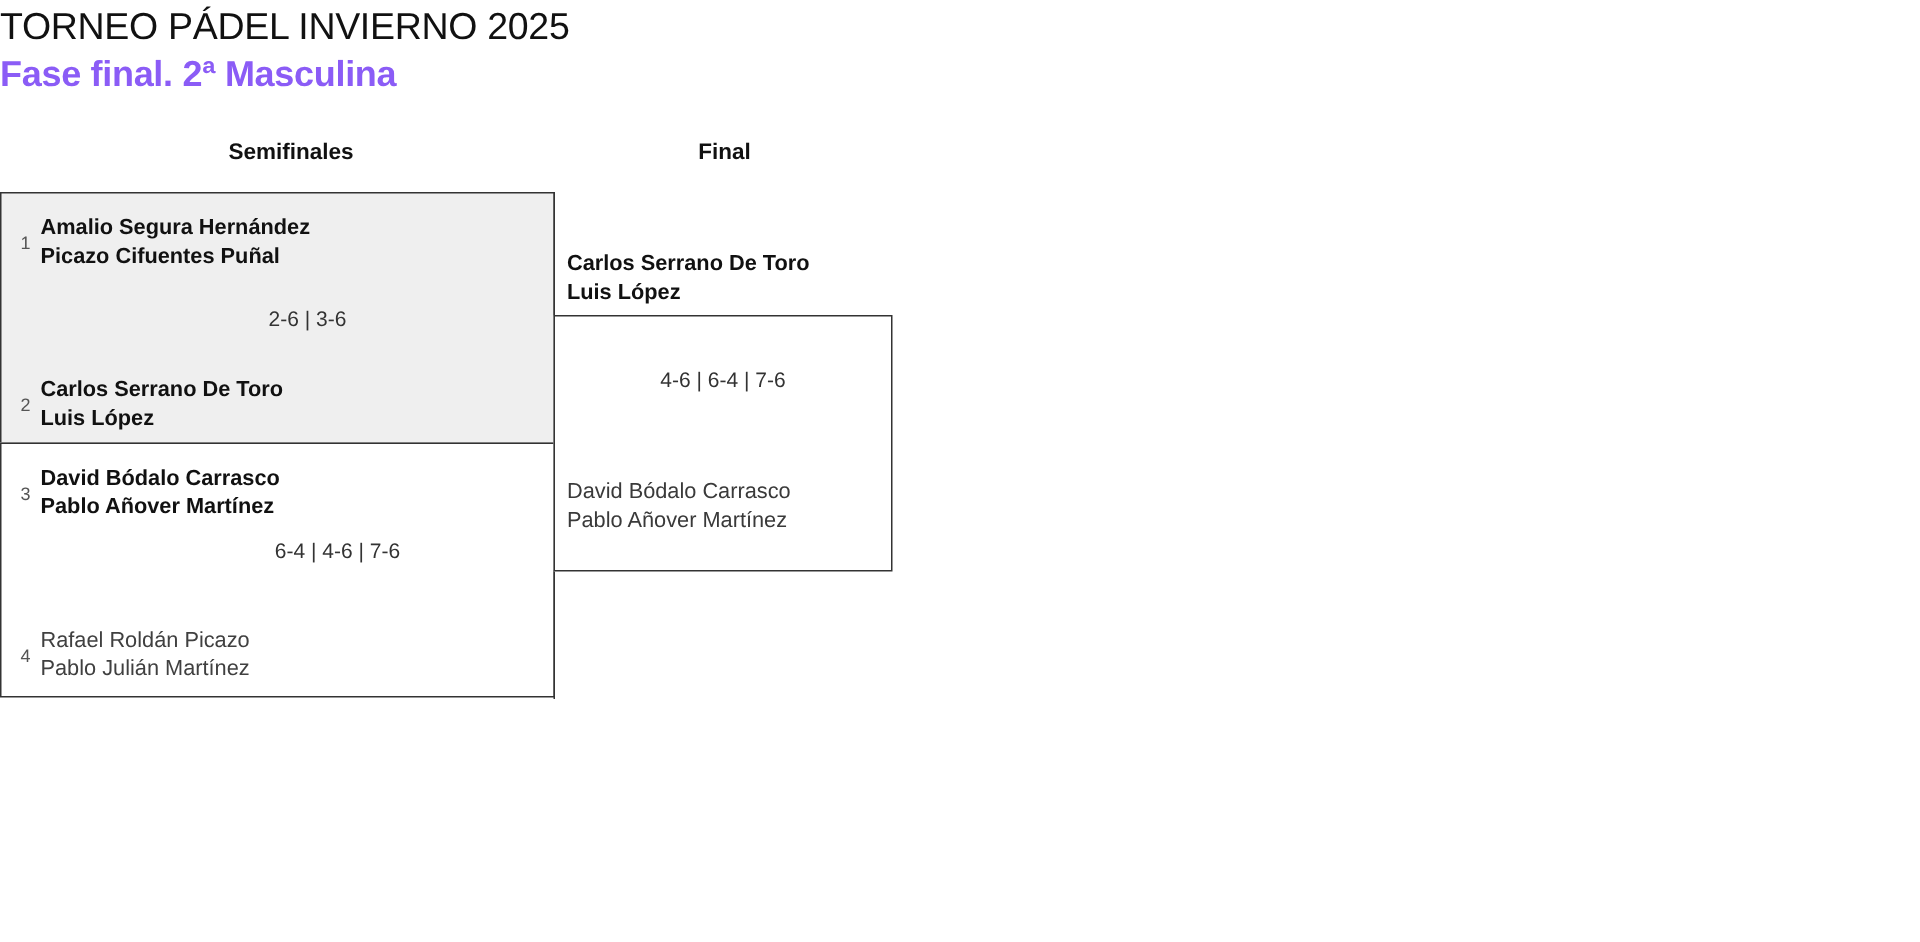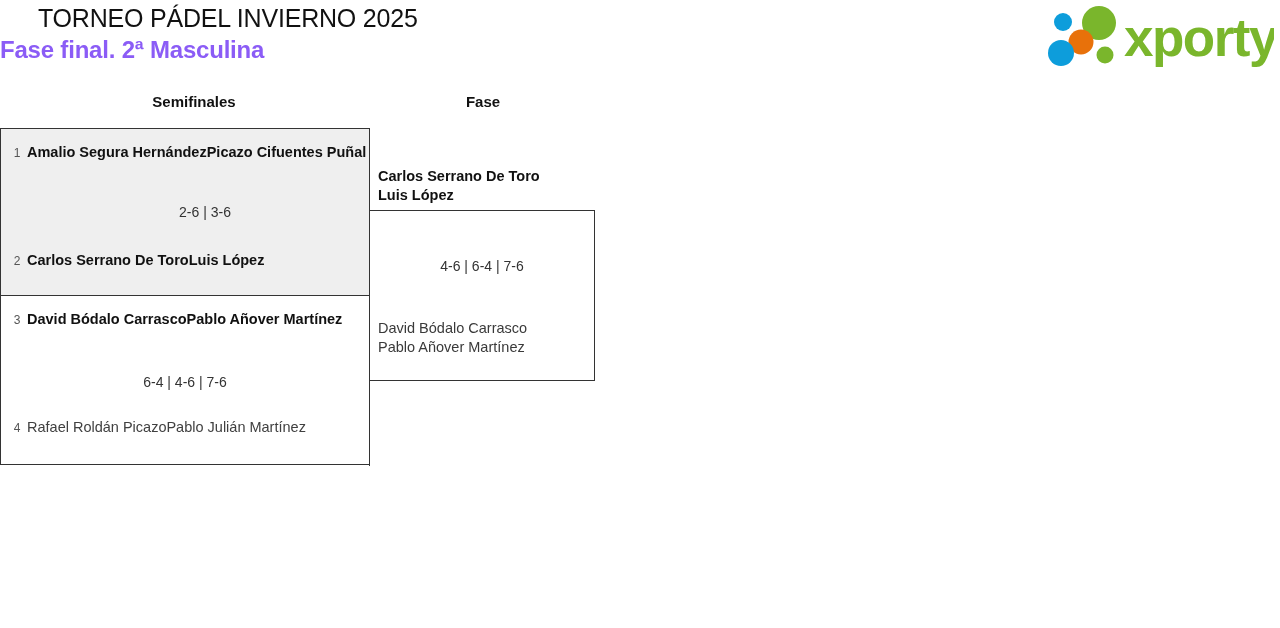--- a/index.html
+++ b/index.html
@@ -28,21 +28,20 @@
     position: absolute;
     left: 0; top: 2px;
   }
   .title-line1 {
     font-size: 25px;
     font-weight: 400;
     letter-spacing: -0.2px;
     line-height: 32px;
     color: #111111;
     white-space: nowrap;
-    padding-left: 38px;
   }
   .title-line2 {
     font-size: 24px;
     font-weight: 700;
     letter-spacing: -0.2px;
     line-height: 32px;
     color: #8b5cf6;
     white-space: nowrap;
   }
 
@@ -128,21 +127,21 @@
   .seed {
     width: 20px;
     flex: 0 0 20px;
     font-size: 12px;
     color: #555555;
     text-align: center;
     line-height: 14px;
   }
   .players {
     display: flex;
-    flex-direction: row;
+    flex-direction: column;
     justify-content: center;
   }
   .player {
     font-size: 14.5px;
     line-height: 19px;
     white-space: nowrap;
   }
   .winner .player {
     font-weight: 700;
     color: #111111;
@@ -161,67 +160,55 @@
     color: #333333;
     line-height: 18px;
   }
 
   
   #sf1-team-top  { top: 14px; }
   #sf1-score     { top: 74px; padding-left: 40px; }
   #sf1-team-bot  { top: 122px; }
   
   #sf2-team-top  { top: 14px; }
-  #sf2-score     { top: 77px; }
+  #sf2-score     { top: 62px; margin-left: 40px; }
   #sf2-team-bot  { top: 122px; }
 
   
   .final-team {
     position: absolute;
     left: 8px;
     display: flex;
     flex-direction: column;
   }
   #final-team-top { top: -44px; }
   #final-team-bot { top: 108px; }
-  #final-score    { top: 46px; }
+  #final-score    { top: 33px; }
   .final-team .player { font-size: 14.5px; line-height: 19px; white-space: nowrap; }
   .final-team.winner .player { font-weight: 700; color: #111111; }
   .final-team.loser  .player { font-weight: 400; color: #3a3a3a; }
 </style>
 </head>
 <body>
 
 <div id="header">
 
   <div id="title-block">
     <div class="title-line1">TORNEO PÁDEL INVIERNO 2025</div>
     <div class="title-line2">Fase final. 2ª Masculina</div>
   </div>
 
-  <div id="logo">
-    <svg width="226" height="66" viewBox="0 0 226 66" xmlns="http://www.w3.org/2000/svg">
-
-      <circle cx="15" cy="18" r="9" fill="#0d9ddb"></circle>
-      <circle cx="51" cy="19" r="17" fill="#7ab62c"></circle>
-      <circle cx="33" cy="38" r="12.5" fill="#e8710a"></circle>
-      <circle cx="13" cy="49" r="13" fill="#0d9ddb"></circle>
-      <circle cx="57" cy="51" r="8.5" fill="#7ab62c"></circle>
-
-      <text x="76" y="52" font-family="'Liberation Sans', sans-serif" font-size="53" font-weight="700" fill="#7ab62c" letter-spacing="-1.5">xporty</text>
-    </svg>
-  </div>
 
 </div>
 
 <div id="bracket">
 
   <div class="round-header" id="round-header-semis">Semifinales</div>
 
-  <div class="round-header" id="round-header-final">Fase</div>
+  <div class="round-header" id="round-header-final">Final</div>
 
   <div class="sf-box" id="sf-match-1">
 
     <div class="team winner" id="sf1-team-top">
       <div class="seed">1</div>
       <div class="players">
         <div class="player">Amalio Segura Hernández</div>
         <div class="player">Picazo Cifuentes Puñal</div>
       </div>
     </div>

